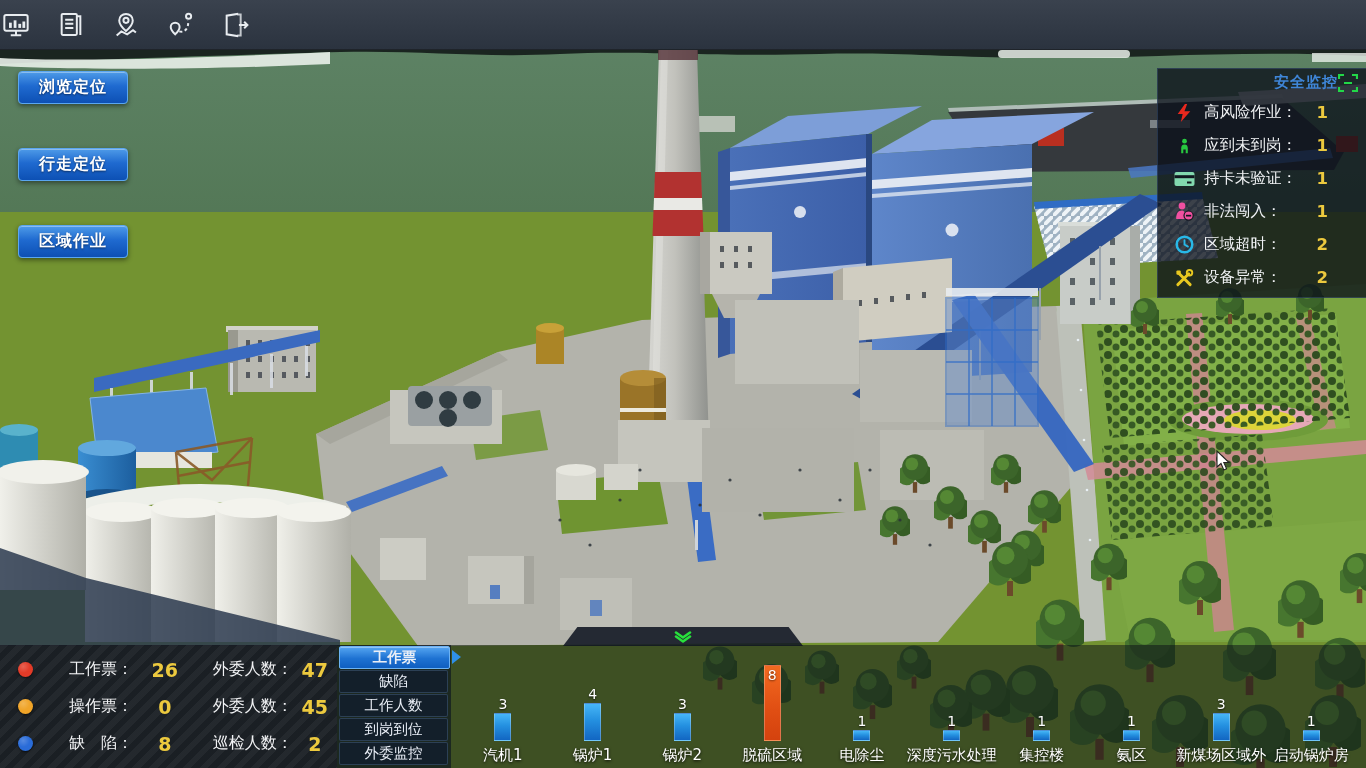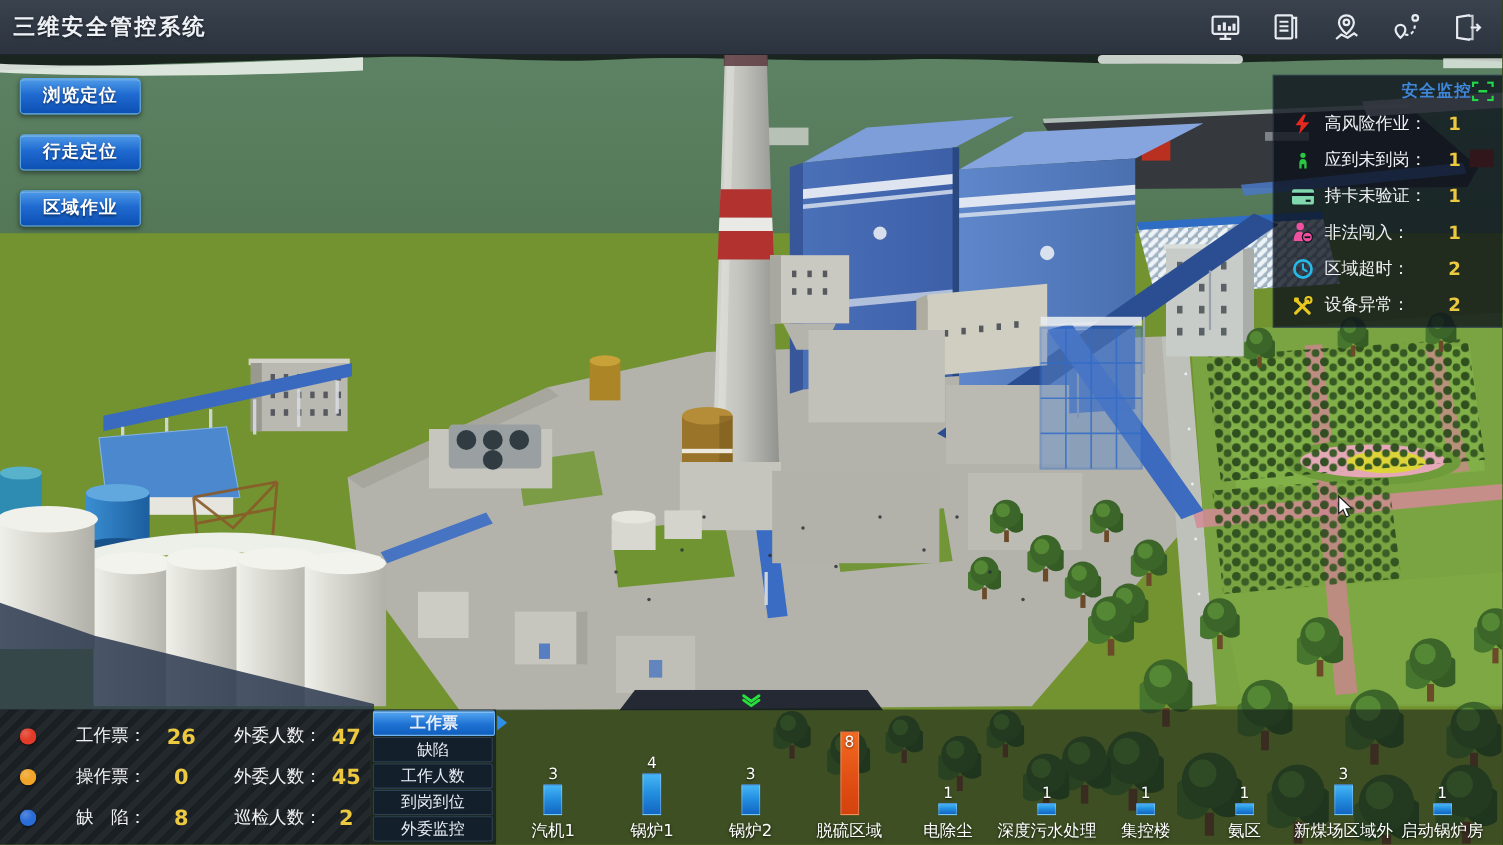--- a/index.html
+++ b/index.html
@@ -17,21 +17,21 @@
   .header .icons{display:flex;align-items:center;gap:23px;padding-right:16px;}
   .hicon{width:32px;height:32px;display:flex;align-items:center;justify-content:center;cursor:pointer;}
   .hicon svg{width:28px;height:28px;}
 
   
   .left-nav{position:absolute;left:18px;top:71px;z-index:6;display:flex;flex-direction:column;gap:14px;}
   .nav-btn{width:110px;height:33px;border-radius:4px;color:#fff;font-size:16px;font-weight:bold;
     letter-spacing:1px;display:flex;align-items:center;justify-content:center;cursor:pointer;
     background:linear-gradient(180deg,#4e9be8 0%,#1f6ad0 45%,#0d50b4 100%);
     border:1px solid #5aa6f0;box-shadow:inset 0 1px 0 rgba(255,255,255,.35),0 2px 5px rgba(0,0,0,.45);
-    text-shadow:0 1px 2px rgba(0,0,0,.5);margin-bottom:4px;}
+    text-shadow:0 1px 2px rgba(0,0,0,.5);margin-bottom:30px;}
 
   
   .safety{position:absolute;left:1157px;top:68px;width:210px;height:230px;z-index:6;
     background:rgba(10,16,26,.78);border:1px solid rgba(90,130,190,.28);}
   .safety-head{height:27px;display:flex;align-items:center;justify-content:flex-end;padding:0 8px 0 9px;}
   .safety-title{color:#3f86d8;font-size:15px;font-weight:bold;letter-spacing:1px;}
   .safety-row{height:33px;display:flex;align-items:center;padding-left:14px;padding-right:38px;}
   .safety-row .sicon{width:24px;height:22px;display:flex;align-items:center;justify-content:center;}
   .safety-row .slabel{color:#f0f2f4;font-size:15.5px;margin-left:8px;flex:1;white-space:nowrap;}
   .safety-row .sval{color:#ecc93e;font-size:16.5px;font-weight:bold;}
@@ -383,21 +383,20 @@
         <circle cx="840" cy="500" r="1.6"></circle>
         <circle cx="560" cy="520" r="1.6"></circle>
       <circle cx="590" cy="545" r="1.6"></circle>
         <circle cx="900" cy="520" r="1.6"></circle>
         <circle cx="870" cy="470" r="1.6"></circle>
         <circle cx="930" cy="545" r="1.6"></circle>
     </g>
   </svg>
 
   <div class="header">
-    <div class="title">三维安全管控系统</div>
     <div class="icons">
       <div class="hicon">
         <svg viewBox="0 0 24 24" fill="none" stroke="#e8ecf0" stroke-width="1.7">
           <rect x="2" y="3.5" width="20" height="13.5" rx="1.5"></rect>
           <g fill="#e8ecf0" stroke="none">
               <rect x="6" y="10" width="2.4" height="4.5"></rect>
               <rect x="10" y="8" width="2.4" height="6.5"></rect>
               <rect x="14" y="11" width="2.4" height="3.5"></rect>
               <rect x="17.5" y="9" width="2.4" height="5.5"></rect>
             </g>

